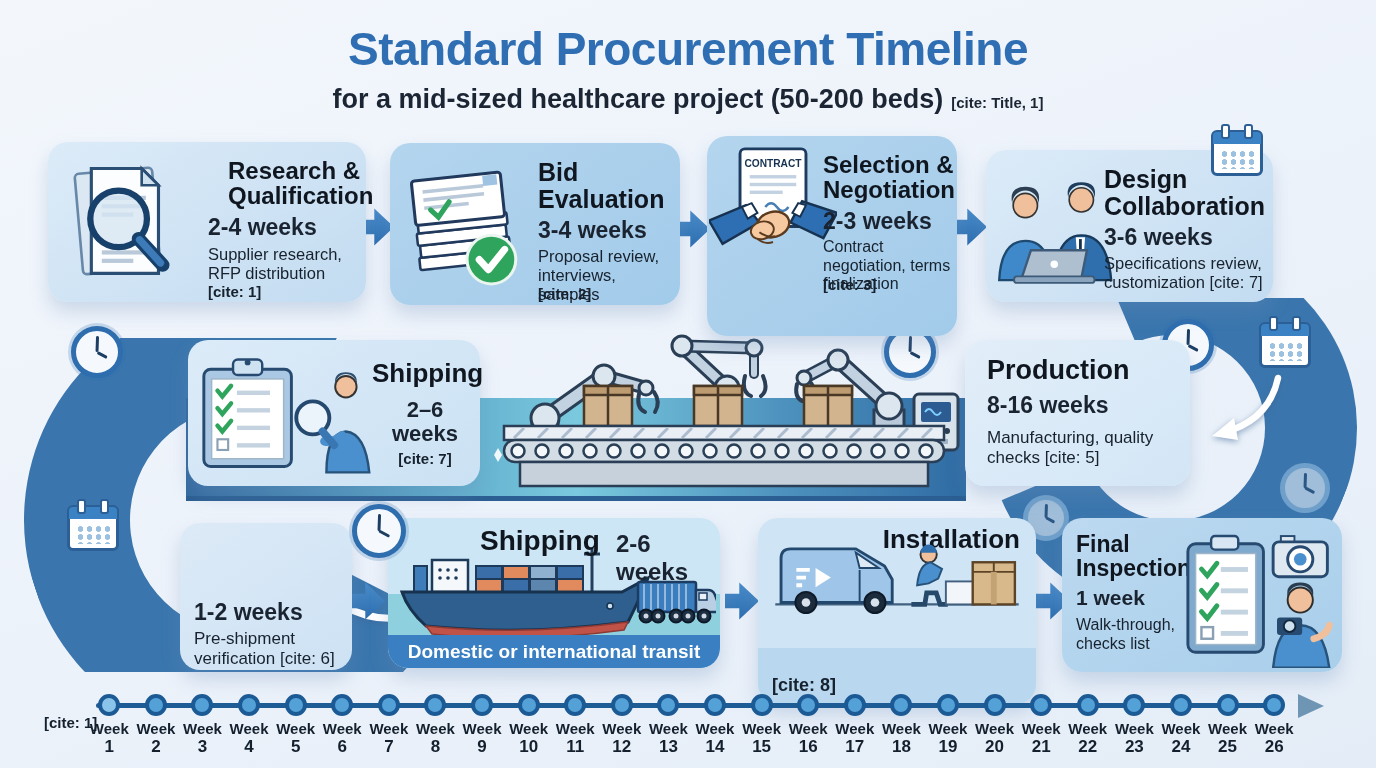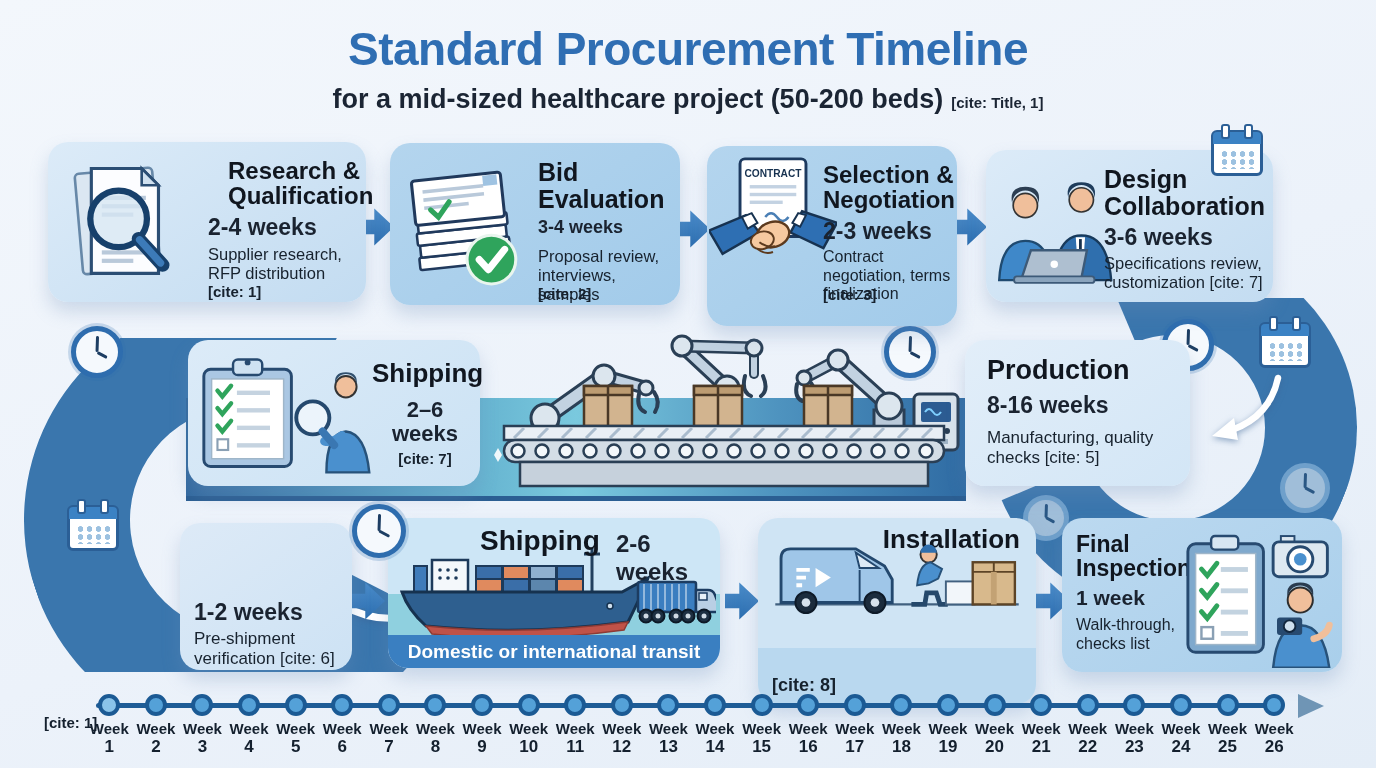--- a/index.html
+++ b/index.html
@@ -122,28 +122,28 @@
             <rect x="28" y="30" width="60" height="3.5"></rect>
             <rect x="28" y="38" width="60" height="3.5"></rect>
             <rect x="28" y="46" width="44" height="3.5"></rect>
           </g>
         <path d="M34,50 l7,8 12,-14" stroke="#2fa45c" stroke-width="5" fill="none" stroke-linecap="round"></path>
       </g>
       <circle cx="92" cy="102" r="24" fill="#2fa45c" stroke="#e9f5ee" stroke-width="3"></circle>
       <path d="M80,102 l9,10 16,-20" stroke="#fff" stroke-width="7" fill="none" stroke-linecap="round" stroke-linejoin="round"></path>
     </svg>
     <div class="abs t" style="left:148px;top:16px;width:130px;font-size:25px;">Bid Evaluation</div>
-    <div class="abs d" style="left:148px;top:74px;font-size:18px;">3-4 weeks</div>
+    <div class="abs d" style="left:148px;top:74px;font-size:23px;">3-4 weeks</div>
     <div class="abs s" style="left:148px;top:104px;width:138px;font-size:16.5px;">Proposal review, interviews, samples</div>
     <div class="abs c" style="left:148px;top:142px;font-size:15px;">[cite: 2]</div>
   </div>
 
   <div class="harrow" style="left:676px;top:208px;"></div>
 
-  <div class="box bg-mid" style="left:707px;top:146px;width:250px;height:180px;">
+  <div class="box bg-mid" style="left:707px;top:136px;width:250px;height:200px;">
     <svg class="abs" style="left:2px;top:8px;" width="128" height="130" viewBox="0 0 132 132">
       <rect x="32" y="4" width="68" height="80" rx="5" fill="#fff" stroke="#1d3a5f" stroke-width="3"></rect>
       <text x="66" y="23" text-anchor="middle" font-size="10.5" font-weight="bold" fill="#16314f">CONTRACT</text>
       <g fill="#c3d2e2">
           <rect x="42" y="31" width="48" height="3.5"></rect>
           <rect x="42" y="39" width="48" height="3.5"></rect>
           <rect x="42" y="47" width="34" height="3.5"></rect>
         </g>
       <path d="M58,64 q6,-8 12,0 t12,0" stroke="#4a7fb5" stroke-width="2.5" fill="none"></path>
       <polygon points="0,78 38,62 52,80 14,102" fill="#2e6fb3" stroke="#173250" stroke-width="2.5"></polygon>

